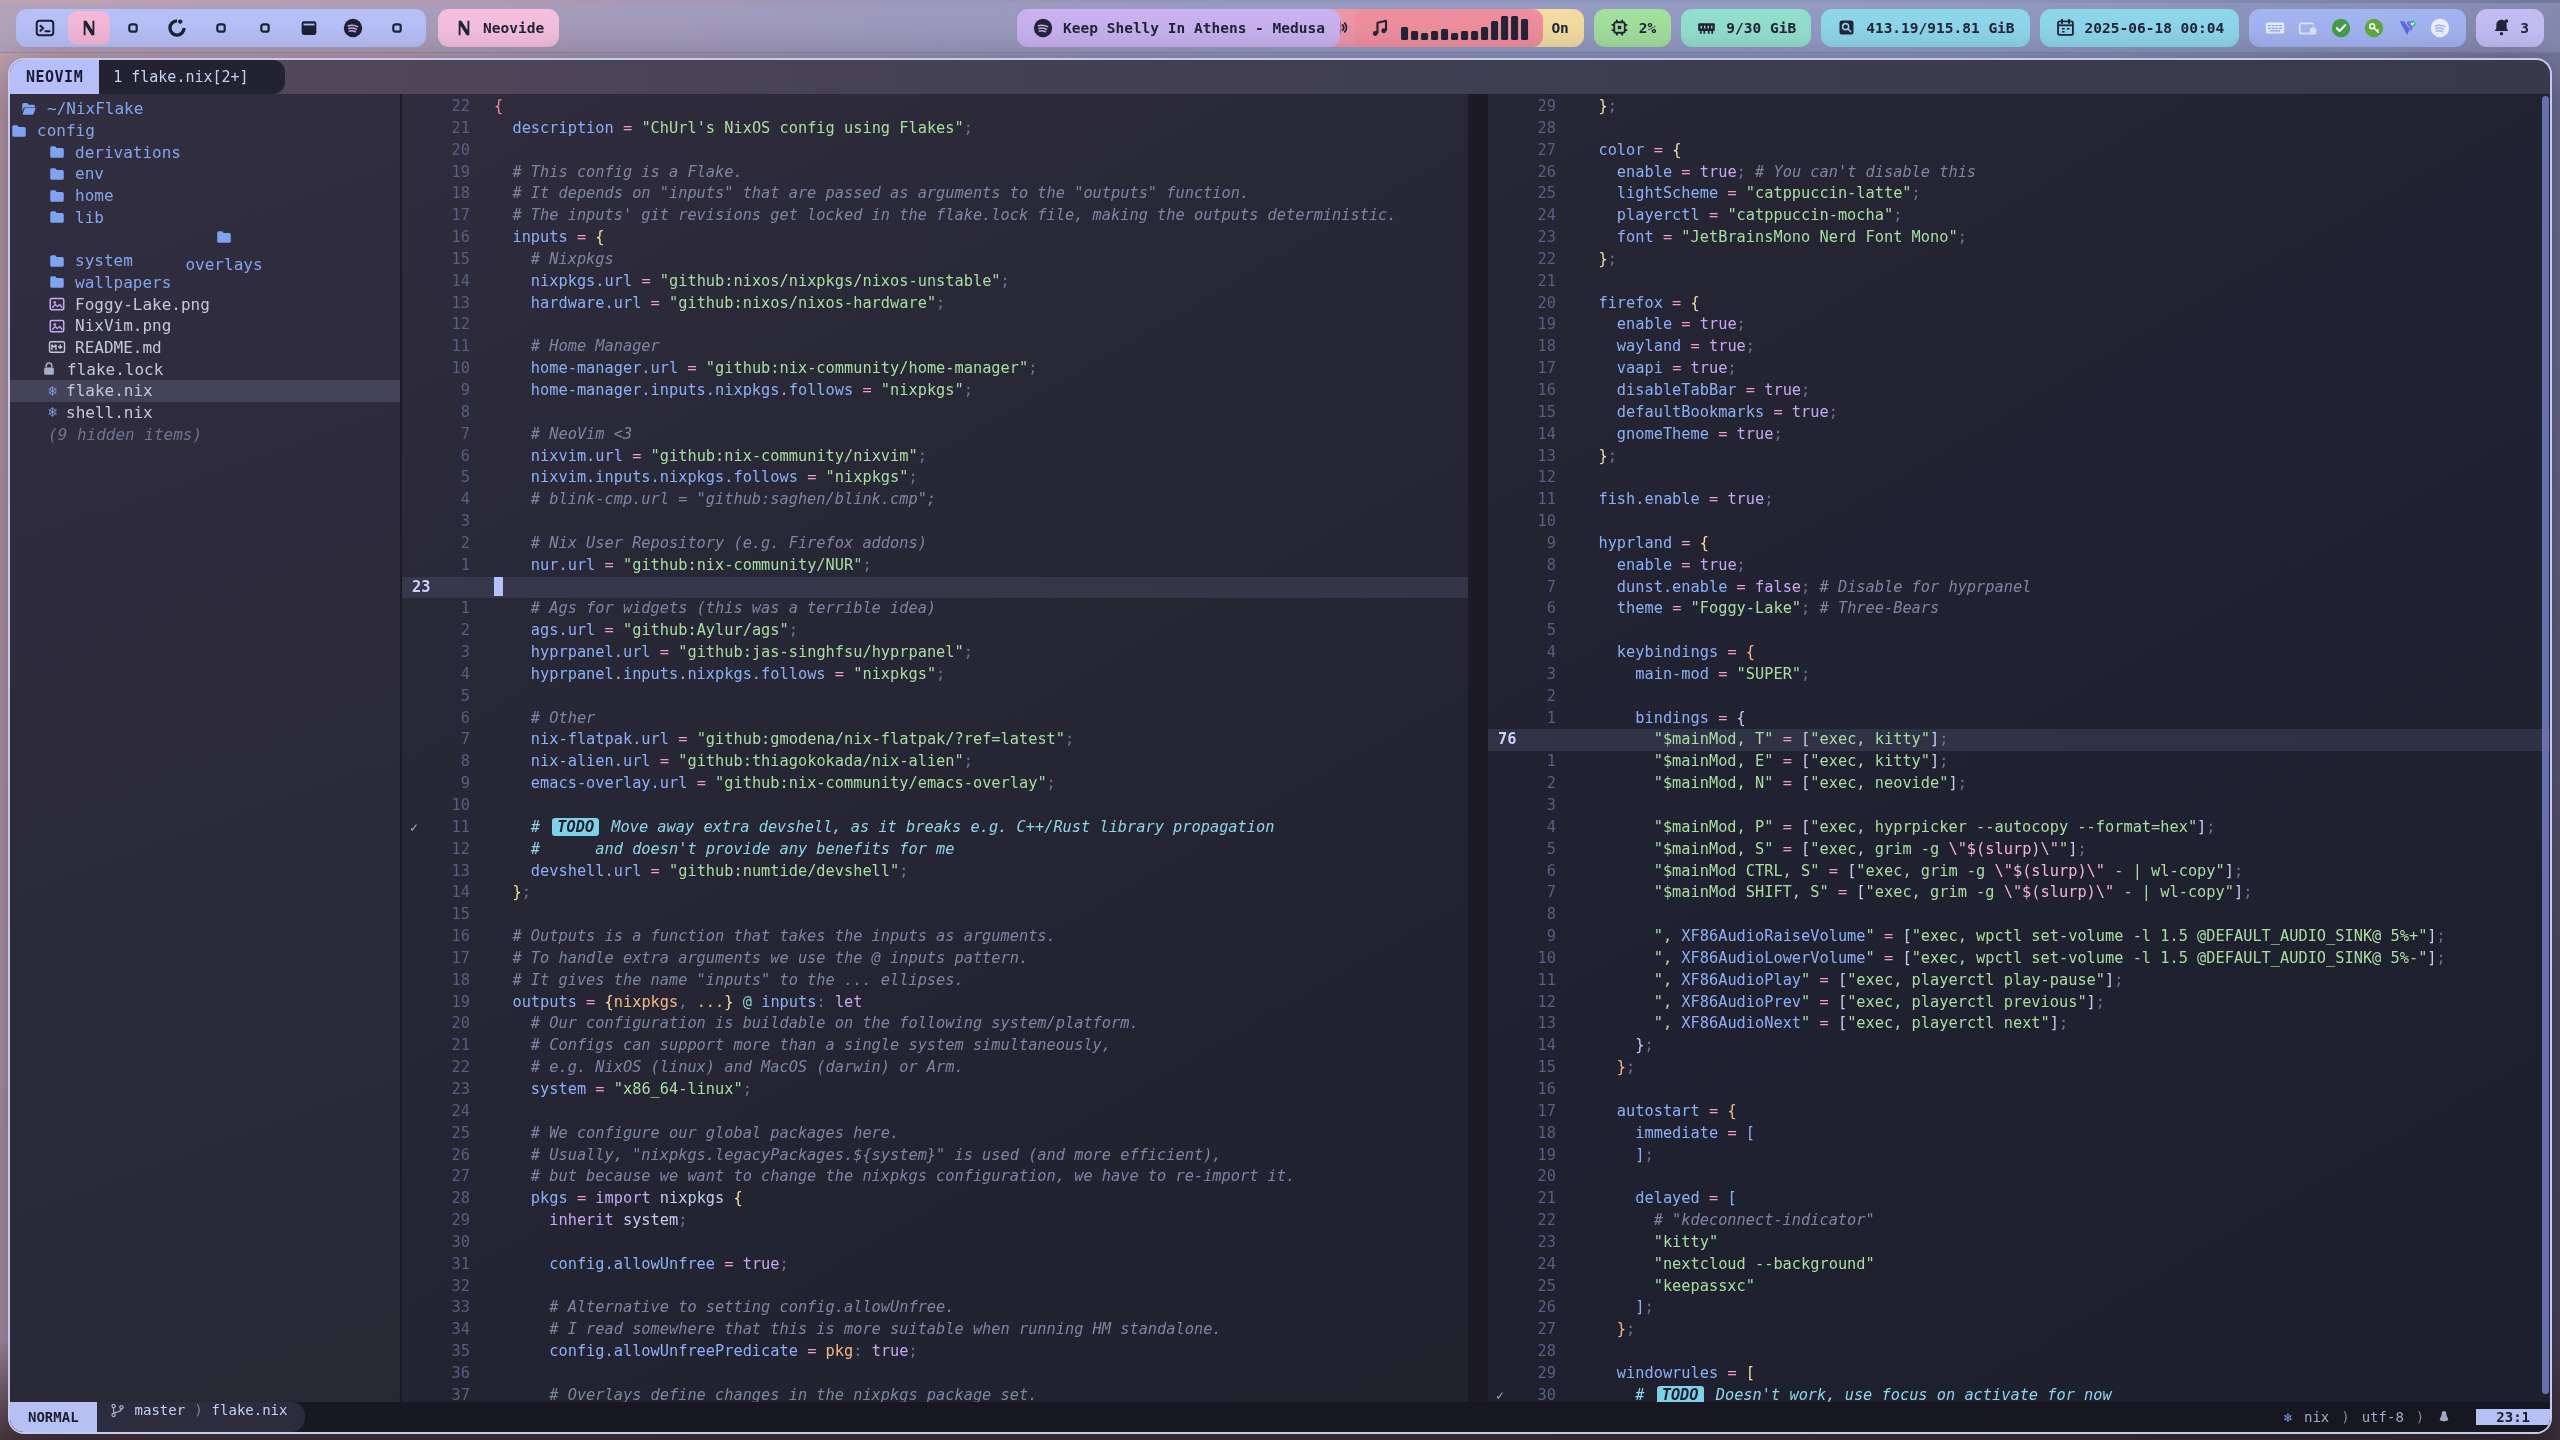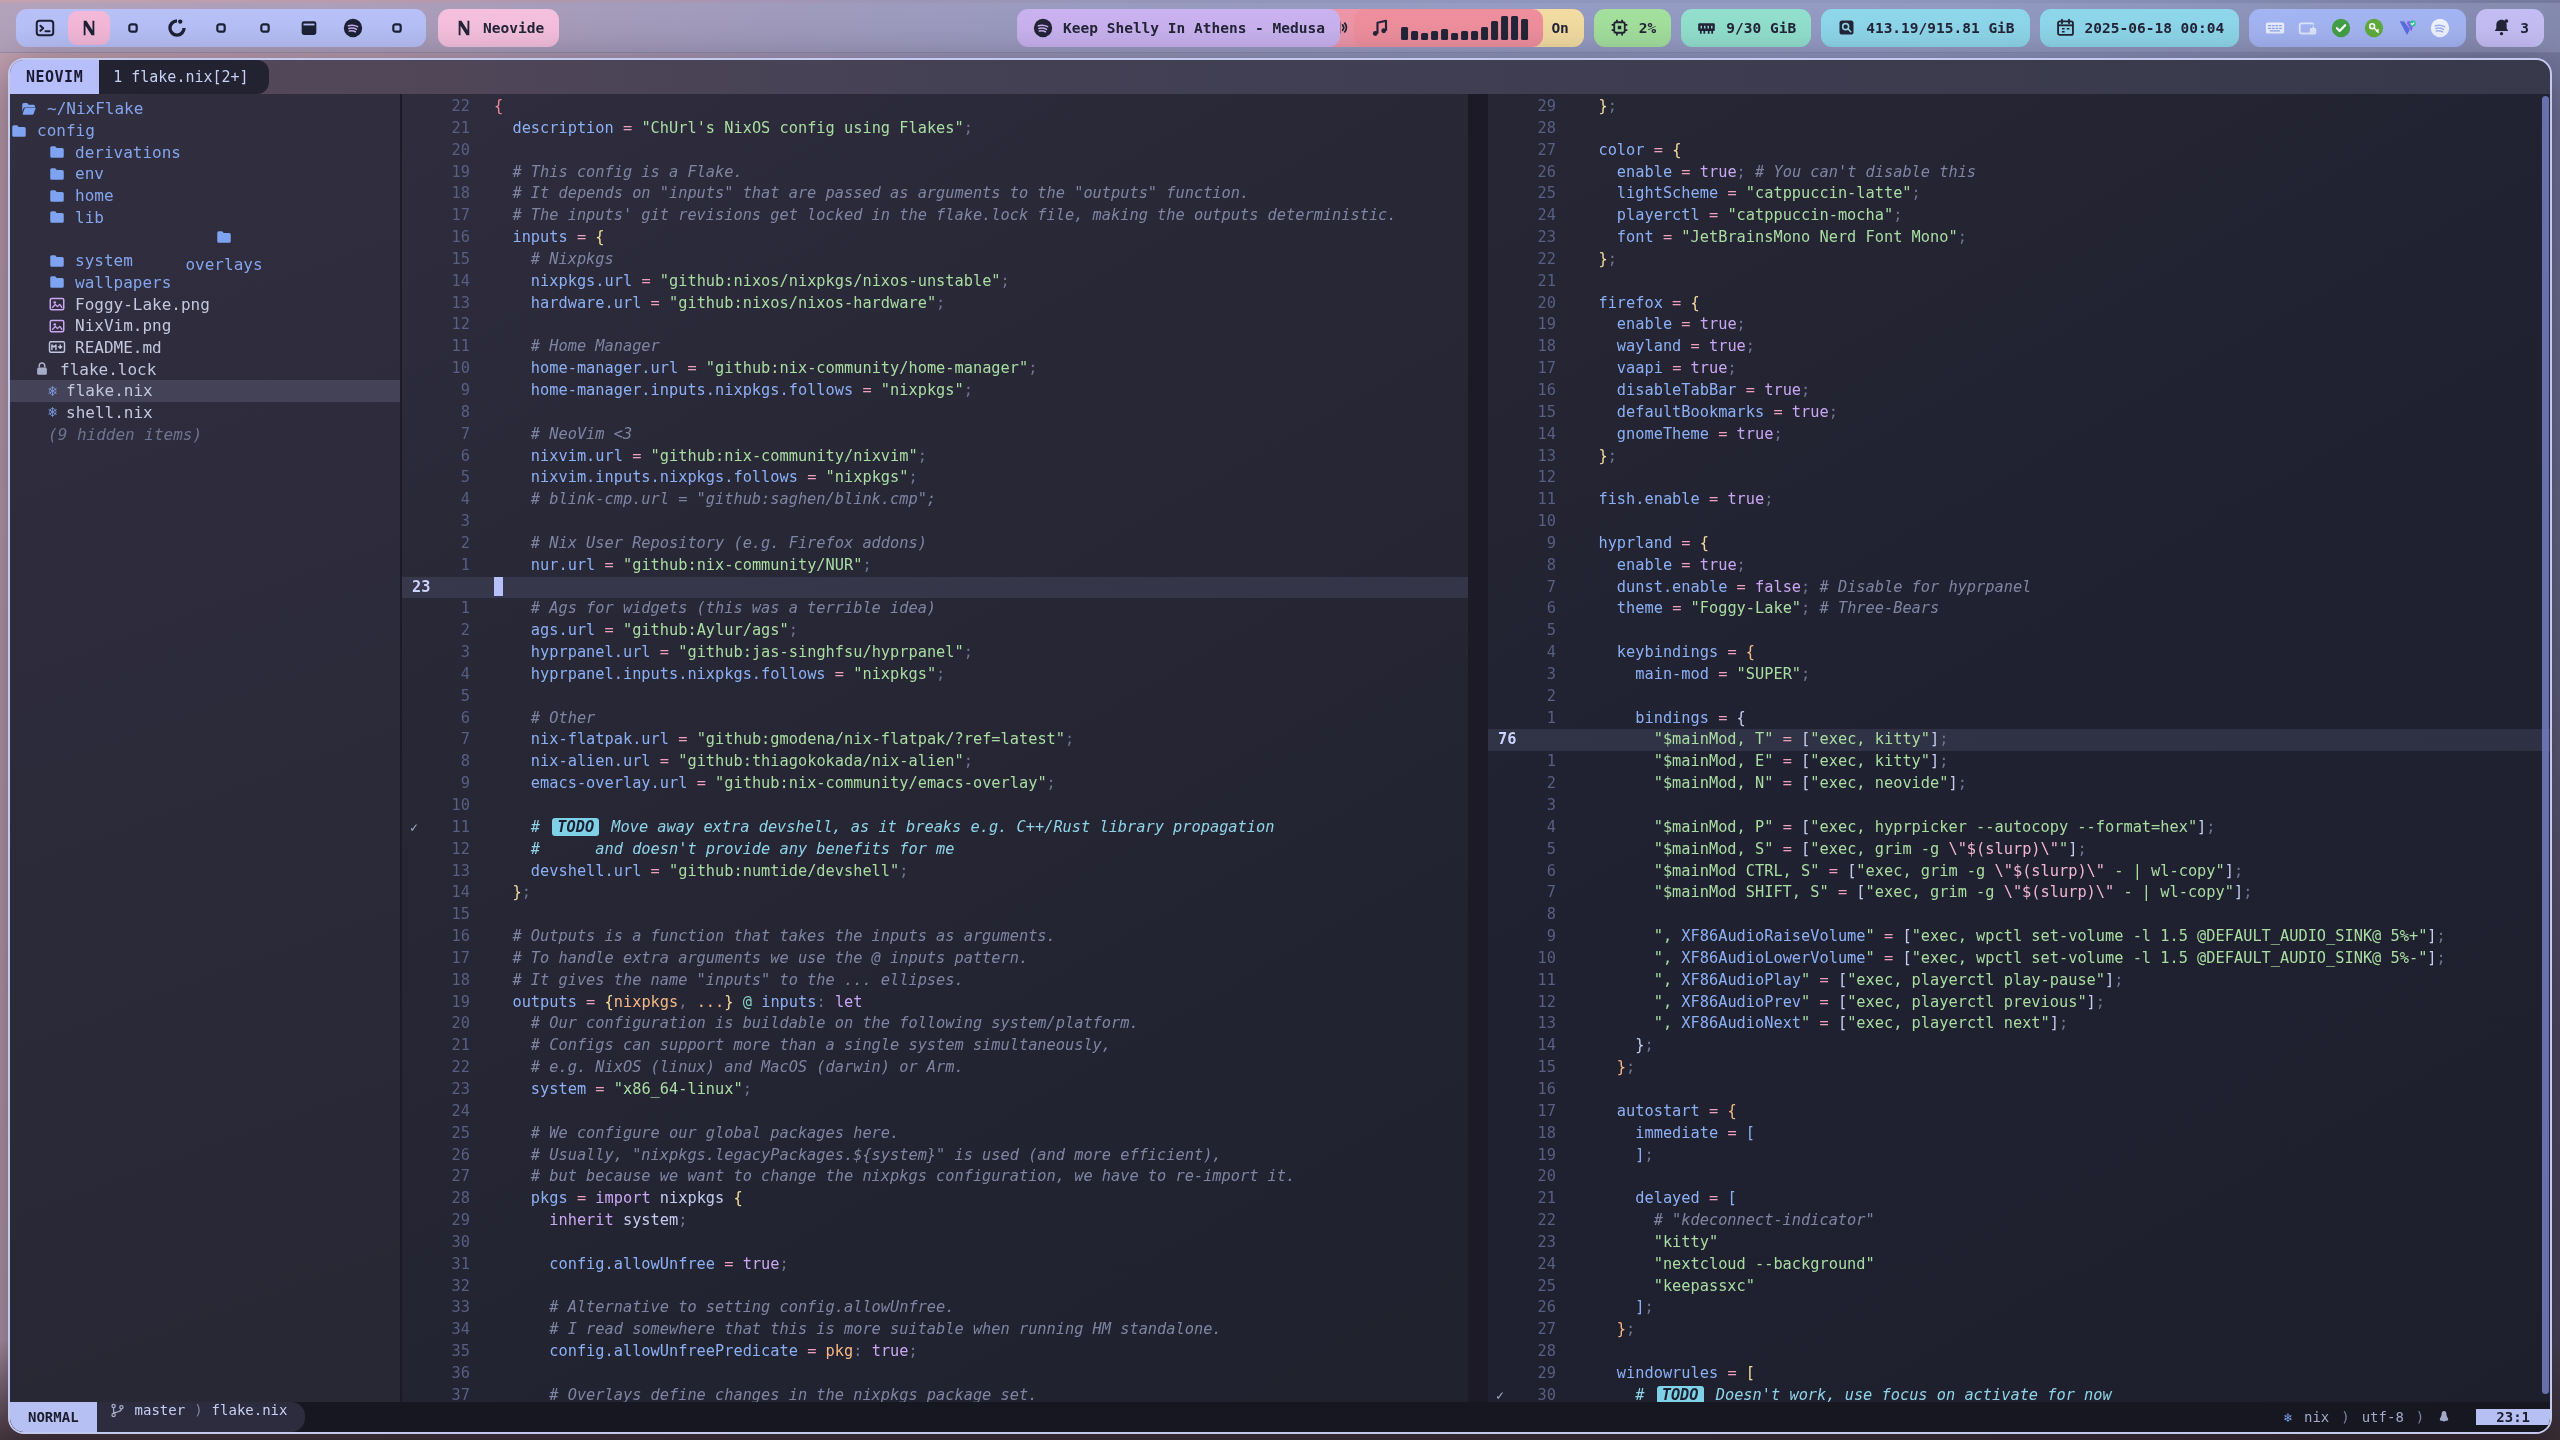--- a/index.html
+++ b/index.html
@@ -34,21 +34,21 @@
   .ic{display:inline-flex;align-items:center;justify-content:center}
   .ic svg{display:block}
   .pill>.ic{color:#232438}
   
   .win{position:absolute;left:8px;right:8px;top:58px;bottom:6px;border:2px solid #c4caee;border-radius:16px;
     overflow:hidden;background:#262532;box-shadow:0 12px 48px rgba(20,10,25,.5);
     display:grid;grid-template-rows:34px 1fr 30px}
   
   .tabline{display:flex;align-items:stretch;background:linear-gradient(90deg,rgba(205,160,185,.30),rgba(170,160,205,.22) 40%,rgba(150,158,205,.16));}
   .nv-chip{background:#b6bffa;color:#1a1a2e;font-weight:700;font-size:15px;display:flex;align-items:center;padding:0 16px;letter-spacing:.5px}
-  .tab{background:#232230;color:#c6d0f5;font-size:15px;display:flex;align-items:center;padding:0 20px 0 14px;border-radius:0 12px 12px 0}
+  .tab{background:#232230;color:#c6d0f5;font-size:15px;display:flex;align-items:center;padding:0 36px 0 14px;border-radius:0 12px 12px 0}
   
   .content{display:flex;min-height:0}
   .sidebar{width:390px;background:linear-gradient(160deg,#312e3f 0%,#2b2a39 60%,#282734 100%);padding-top:4px;overflow:hidden}
   .vdiv{width:2px;background:#1b1a26}
   .lpane{width:1066px;background:linear-gradient(150deg,#2f2d3d 0%,#282736 35%,#222331 75%,#20222e 100%);overflow:hidden;padding-top:2px}
   .gap{width:20px;background:#1b1a26}
   .rpane{flex:1;background:linear-gradient(150deg,#272635 0%,#212231 40%,#1d1f2d 100%);overflow:hidden;position:relative;padding-top:2px}
   .scrollbar{position:absolute;right:1px;top:2px;bottom:8px;width:7px;border-radius:4px;background:#747ec4;opacity:.85}
   
   .ti{display:flex;align-items:center;height:21.7px;font-size:16px;gap:9px;color:#c2c7de;white-space:nowrap}
@@ -434,21 +434,21 @@
           </div>
           <div class="ti" style="padding-left: 38px;">
             <span class="ic t-markdown">
               <svg width="18" height="18" viewBox="0 0 24 24" fill="none">
                 <rect x="2" y="5" width="20" height="14" rx="2" stroke="currentColor" stroke-width="1.9"></rect>
                 <path d="M5.2 15.3V9.3l2.7 2.7 2.7-2.7v6M16.3 9.3v4.4m0 0-2-2m2 2 2-2" stroke="currentColor" stroke-width="1.9" stroke-linecap="round" stroke-linejoin="round"></path>
               </svg>
             </span>
             <span class="tl file">README.md</span>
           </div>
-          <div class="ti" style="padding-left: 23px;">
+          <div class="ti" style="padding-left: 30px;">
             <span class="ic t-lock">
               <svg width="18" height="18" viewBox="0 0 24 24" fill="none">
                 <rect x="5.5" y="10" width="13" height="9.5" rx="2" fill="currentColor"></rect>
                 <path d="M8.3 10V7.7a3.7 3.7 0 0 1 7.4 0V10" stroke="currentColor" stroke-width="2" fill="none"></path>
               </svg>
             </span>
             <span class="tl file">flake.lock</span>
           </div>
           <div class="ti sel" style="padding-left: 38px;">
             <span class="ic t-nix">❄</span>

